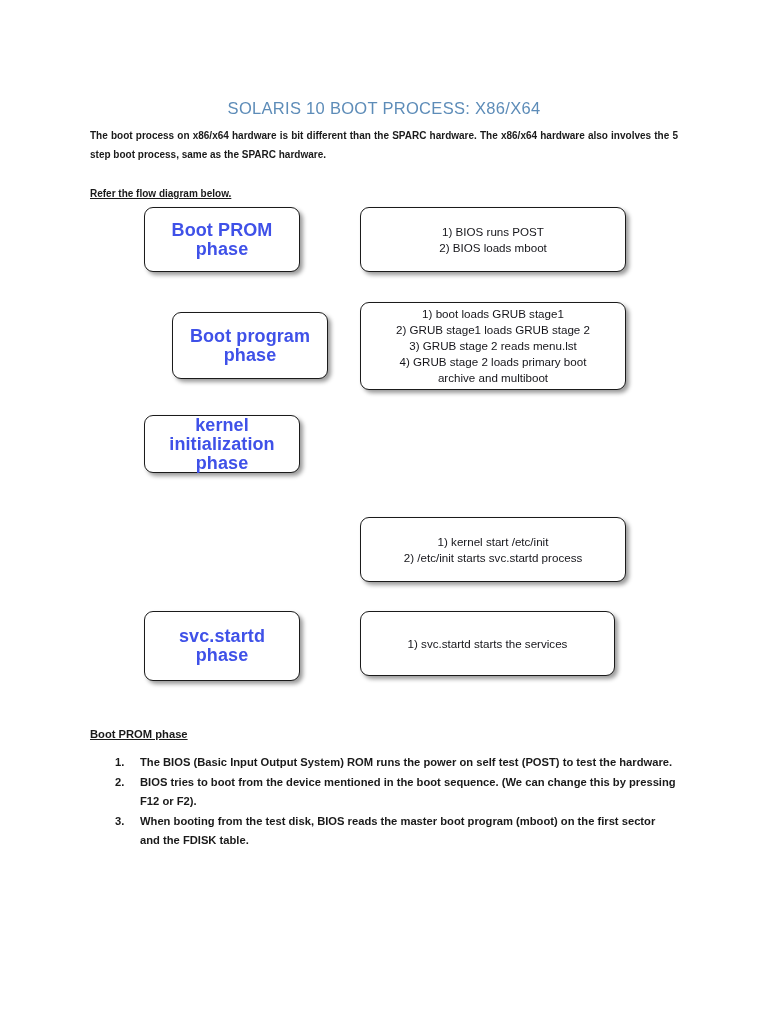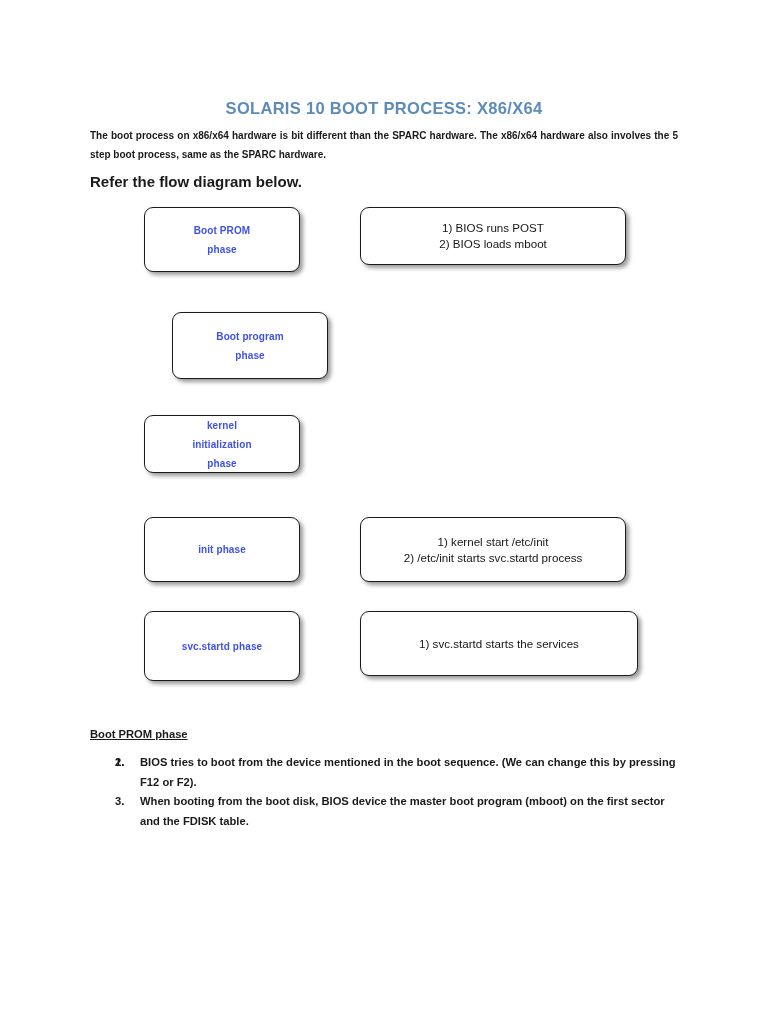--- a/index.html
+++ b/index.html
@@ -25,21 +25,21 @@
   }
 
   
   .doc-title {
     position: absolute;
     left: 90px;
     top: 99px;
     width: 588px;
     text-align: center;
     font-size: 16.5px;
-    font-weight: 700;
+    font-weight: 400;
     letter-spacing: 0.3px;
     color: #5d8cb8;
     font-family: "Liberation Sans", sans-serif;
   }
 
   
   .intro {
     position: absolute;
     left: 90px;
     top: 126px;
@@ -47,26 +47,27 @@
     font-size: 10px;
     font-weight: bold;
     line-height: 19px;
     text-align: justify;
     text-justify: inter-word;
     color: #1a1a1a;
   }
   .intro-2 {
     position: absolute;
     left: 90px;
-    top: 172px;
-    width: 588px;
-    font-size: 15px;
+    top: 184px;
+    width: 588px;
+    font-size: 10px;
     font-weight: bold;
     line-height: 19px;
     color: #1a1a1a;
+    text-decoration: underline;
   }
 
   
   .diagram {
     position: absolute;
     left: 0;
     top: 0;
     width: 768px;
     height: 700px;
   }
@@ -83,21 +84,21 @@
     text-align: center;
   }
   .fbox .inner {
     width: 100%;
     padding: 0 6px;
     box-sizing: border-box;
   }
   .fbox.left .inner {
     color: #3f51e8;
     font-weight: bold;
-    font-size: 10px;
+    font-size: 18px;
     line-height: 19px;
     letter-spacing: 0.1px;
   }
   .fbox.right .inner {
     color: #15151a;
     font-weight: 400;
     font-size: 11.6px;
     line-height: 16px;
   }
 
@@ -144,62 +145,67 @@
 
   <div class="intro">The boot process on x86/x64 hardware is bit different than the SPARC hardware. The x86/x64 hardware also involves the 5 step boot process, same as the SPARC hardware.</div>
   <div class="intro-2">Refer the flow diagram below.</div>
 
   <div class="diagram">
 
     <div class="fbox left" style="left:144px; top:207px; width:156px; height:65px;">
       <div class="inner" style="white-space:pre-line;">Boot PROM
 phase</div>
     </div>
-    <div class="fbox right" style="left:360px; top:207px; width:266px; height:58px;">
+    <div class="fbox right" style="left:360px; top:207px; width:266px; height:65px;">
       <div class="inner" style="white-space:pre-line;">1) BIOS runs POST
 2) BIOS loads mboot</div>
     </div>
 
     <div class="fbox left" style="left:144px; top:312px; width:156px; height:67px;margin-left:28px;">
       <div class="inner" style="white-space:pre-line;">Boot program
 phase</div>
+    </div>
+    <div class="fbox right" style="left:360px; top:302px; width:266px; height:88px;">
+      <div class="inner" style="white-space:pre-line;">1) boot loads GRUB stage1
+2) GRUB stage1 loads GRUB stage 2
+3) GRUB stage 2 reads menu.lst
+4) GRUB stage 2 loads primary boot
+archive and multiboot</div>
     </div>
 
     <div class="fbox left" style="left:144px; top:415px; width:156px; height:58px;">
       <div class="inner" style="white-space:pre-line;">kernel
 initialization
 phase</div>
     </div>
 
-    <div class="fbox left" style="left:144px; top:517px; width:156px; height:65px;">
-      <div class="inner" style="white-space:pre-line;">init phase</div>
-    </div>
     <div class="fbox right" style="left:360px; top:517px; width:266px; height:65px;">
       <div class="inner" style="white-space:pre-line;">1) kernel start /etc/init
 2) /etc/init starts svc.startd process</div>
     </div>
 
     <div class="fbox left" style="left:144px; top:611px; width:156px; height:70px;">
       <div class="inner" style="white-space:pre-line;">svc.startd phase</div>
     </div>
-    <div class="fbox right" style="left:360px; top:611px; width:278px; height:65px;">
+    <div class="fbox right" style="left:360px; top:611px; width:255px; height:65px;">
       <div class="inner" style="white-space:pre-line;">1) svc.startd starts the services</div>
     </div>
 
   </div>
 
   <div class="section-head">Boot PROM phase</div>
 
   <div class="olist">
     <div class="oli">
       <span class="num">1.</span>
+      <span>The BIOS (Basic Input Output System) ROM runs the power on self test (POST) to test the hardware.</span>
     </div>
     <div class="oli">
       <span class="num">2.</span>
       <span>BIOS tries to boot from the device mentioned in the boot sequence. (We can change this by pressing F12 or F2).</span>
     </div>
     <div class="oli">
       <span class="num">3.</span>
-      <span>When booting from the boot disk, BIOS device the master boot program (mboot) on the first sector and the FDISK table.</span>
+      <span>When booting from the test disk, BIOS reads the master boot program (mboot) on the first sector and the FDISK table.</span>
     </div>
   </div>
 
 </div>
 
 </body></html>

